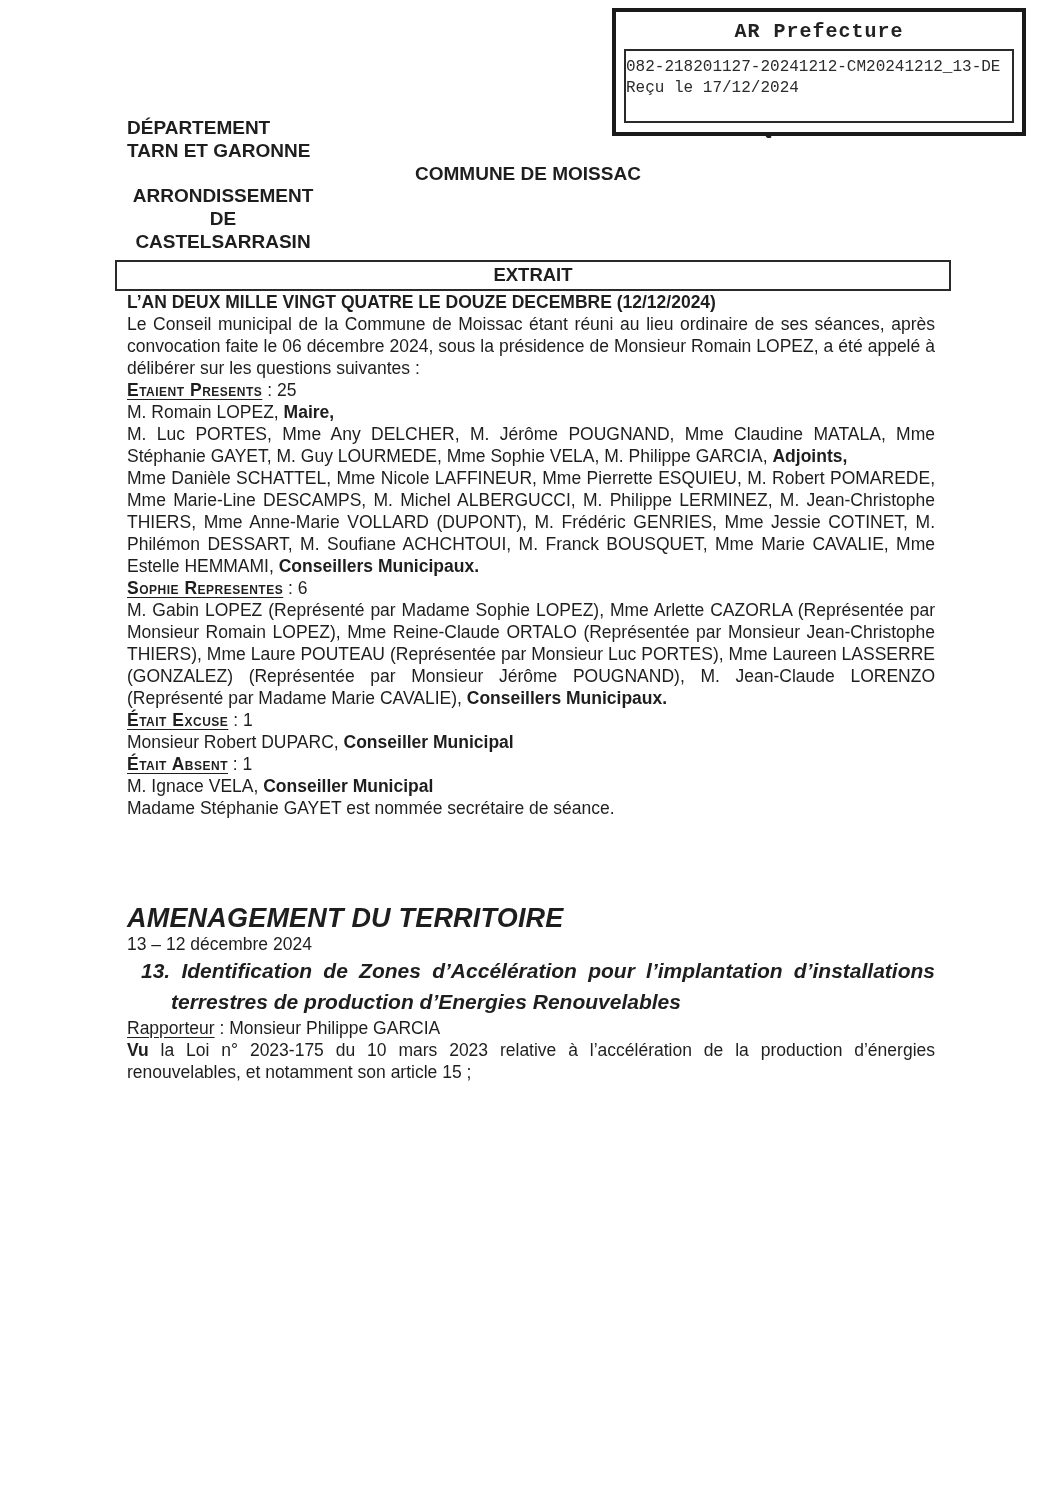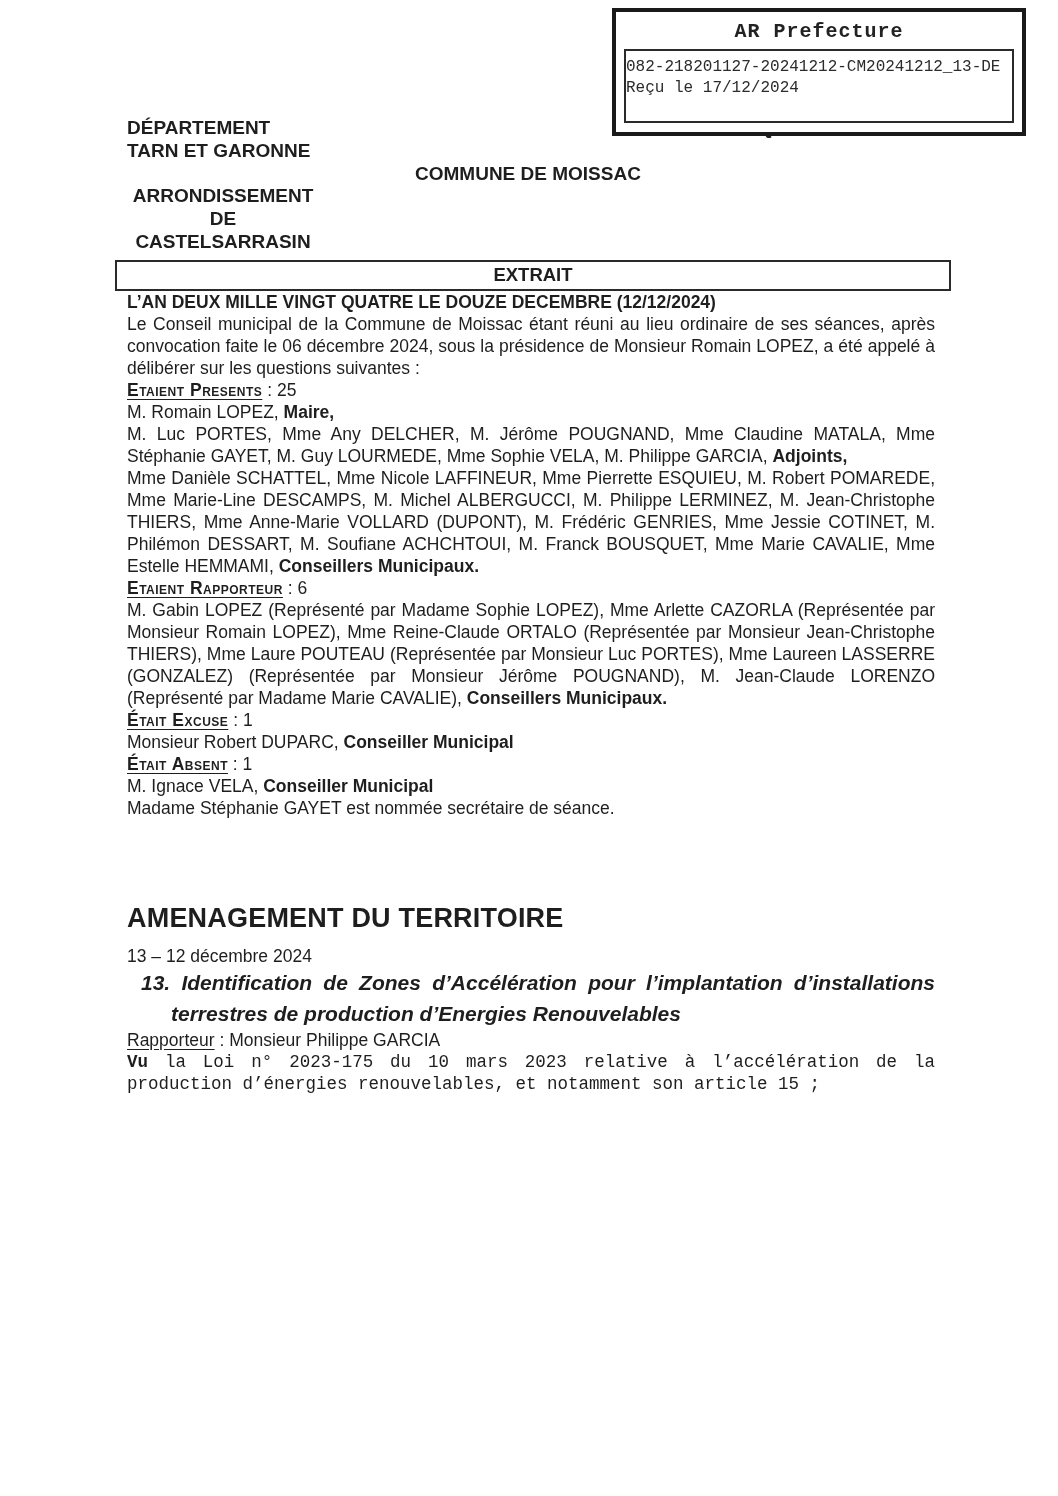--- a/index.html
+++ b/index.html
@@ -79,21 +79,21 @@
   .item-title{
     font-weight:bold;font-style:italic;
     font-size:21px;line-height:31px;
     margin-top:20px;
     padding-left:44px;
     text-indent:-30px;
     text-align:justify;
   }
   .rapporteur{margin-top:48px;}
   .underline{text-decoration:underline;text-underline-offset:3px;}
-  .vu{margin-top:46px;font-family:Liberation Mono, monospace;}
+  .vu{margin-top:46px;}
 </style>
 </head>
 <body>
 
 <div class="page">
 
   <div class="stamp">
     <div class="stamp-title">AR Prefecture</div>
     <div class="stamp-inner">
       <div>082-218201127-20241212-CM20241212_13-DE</div>
@@ -128,35 +128,35 @@
       <p class="just">Le Conseil municipal de la Commune de Moissac étant réuni au lieu ordinaire de ses séances, après convocation faite le 06 décembre 2024, sous la présidence de Monsieur Romain LOPEZ, a été appelé à délibérer sur les questions suivantes :</p>
 
       <p><span class="sc-label">Etaient Presents</span><span> : 25</span></p>
 
       <p><span>M. Romain LOPEZ, </span><span class="b">Maire,</span></p>
 
       <p class="just"><span>M. Luc PORTES, Mme Any DELCHER, M. Jérôme POUGNAND, Mme Claudine MATALA, Mme Stéphanie GAYET, M. Guy LOURMEDE, Mme Sophie VELA, M. Philippe GARCIA, </span><span class="b">Adjoints,</span></p>
 
       <p class="just"><span>Mme Danièle SCHATTEL, Mme Nicole LAFFINEUR, Mme Pierrette ESQUIEU, M. Robert POMAREDE, Mme Marie-Line DESCAMPS, M. Michel ALBERGUCCI, M. Philippe LERMINEZ, M. Jean-Christophe THIERS, Mme Anne-Marie VOLLARD (DUPONT), M. Frédéric GENRIES, Mme Jessie COTINET, M. Philémon DESSART, M. Soufiane ACHCHTOUI, M. Franck BOUSQUET, Mme Marie CAVALIE, Mme Estelle HEMMAMI, </span><span class="b">Conseillers Municipaux.</span></p>
 
-      <p><span class="sc-label">Etaient Rapporteur</span><span> : 6</span></p>
+      <p><span class="sc-label">Sophie Representes</span><span> : 6</span></p>
 
       <p class="just"><span>M. Gabin LOPEZ (Représenté par Madame Sophie LOPEZ), Mme Arlette CAZORLA (Représentée par Monsieur Romain LOPEZ), Mme Reine-Claude ORTALO (Représentée par Monsieur Jean-Christophe THIERS), Mme Laure POUTEAU (Représentée par Monsieur Luc PORTES), Mme Laureen LASSERRE (GONZALEZ) (Représentée par Monsieur Jérôme POUGNAND), M. Jean-Claude LORENZO (Représenté par Madame Marie CAVALIE), </span><span class="b">Conseillers Municipaux.</span></p>
 
       <p><span class="sc-label">Était Excuse</span><span> : 1</span></p>
 
       <p><span>Monsieur Robert DUPARC, </span><span class="b">Conseiller Municipal</span></p>
 
       <p><span class="sc-label">Était Absent</span><span> : 1</span></p>
 
       <p><span>M. Ignace VELA, </span><span class="b">Conseiller Municipal</span></p>
 
       <p class="secretary">Madame Stéphanie GAYET est nommée secrétaire de séance.</p>
 
-      <h1 class="section-title" style="margin-bottom:12px;">AMENAGEMENT DU TERRITOIRE</h1>
+      <h1 class="section-title" style="margin-bottom:0;font-style:italic;">AMENAGEMENT DU TERRITOIRE</h1>
       <p class="section-subtitle">13 – 12 décembre 2024</p>
 
       <p class="item-title"><span>13.</span> <span>Identification de Zones d’Accélération pour l’implantation d’installations terrestres de production d’Energies Renouvelables</span></p>
 
       <p class="rapporteur"><span class="underline">Rapporteur</span><span> : Monsieur Philippe GARCIA</span></p>
 
       <p class="vu just"><span class="b">Vu</span><span> la Loi n° 2023-175 du 10 mars 2023 relative à l’accélération de la production d’énergies renouvelables, et notamment son article 15 ;</span></p>
 
     </div>
   </div>

